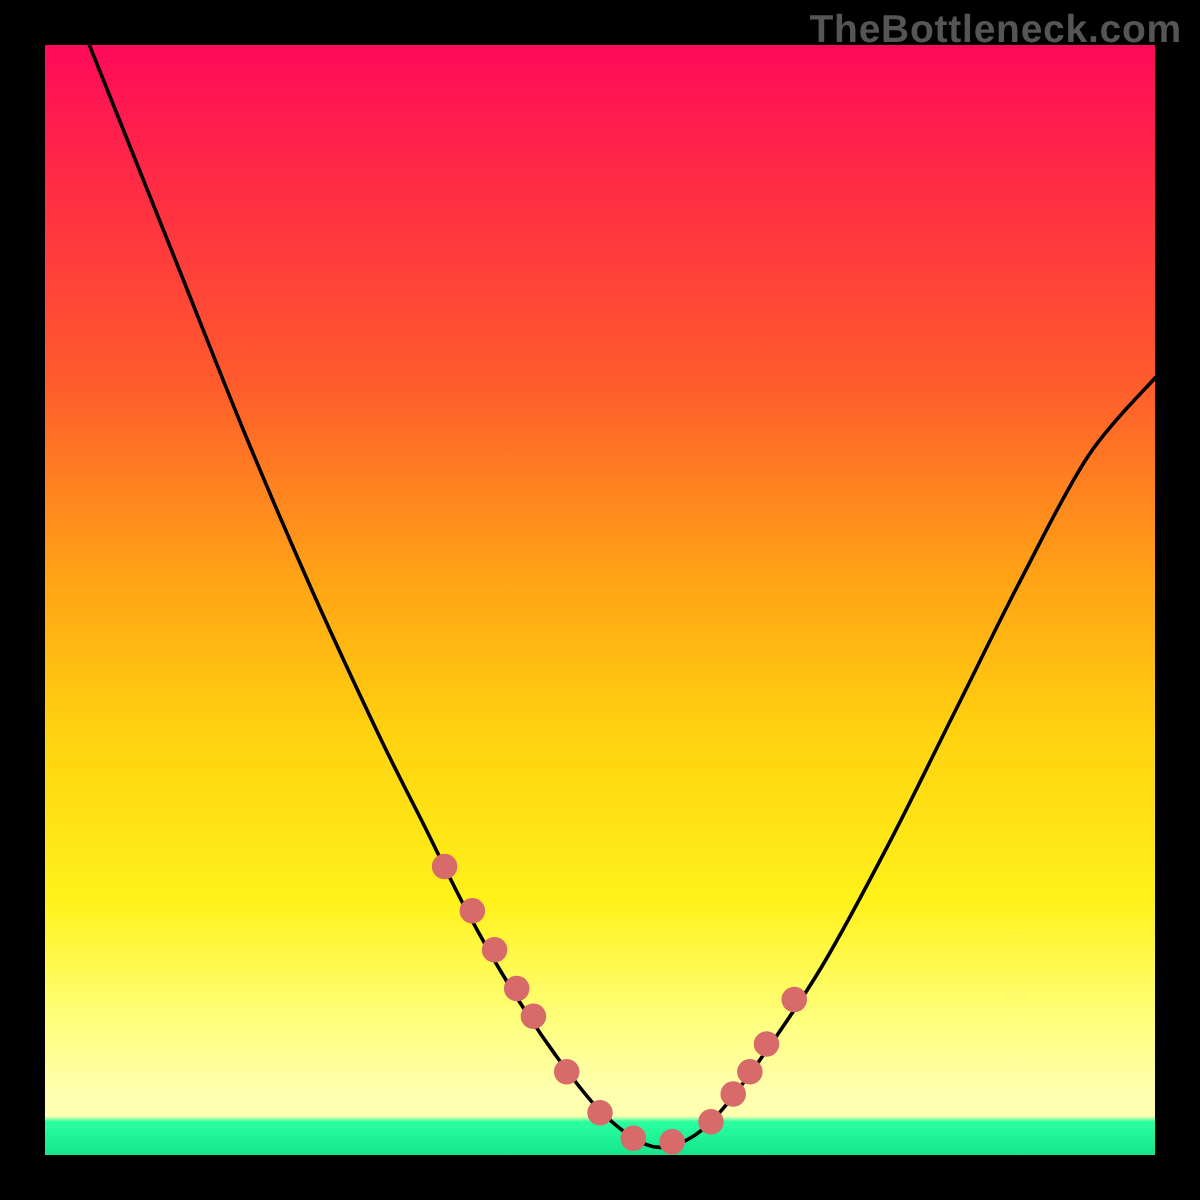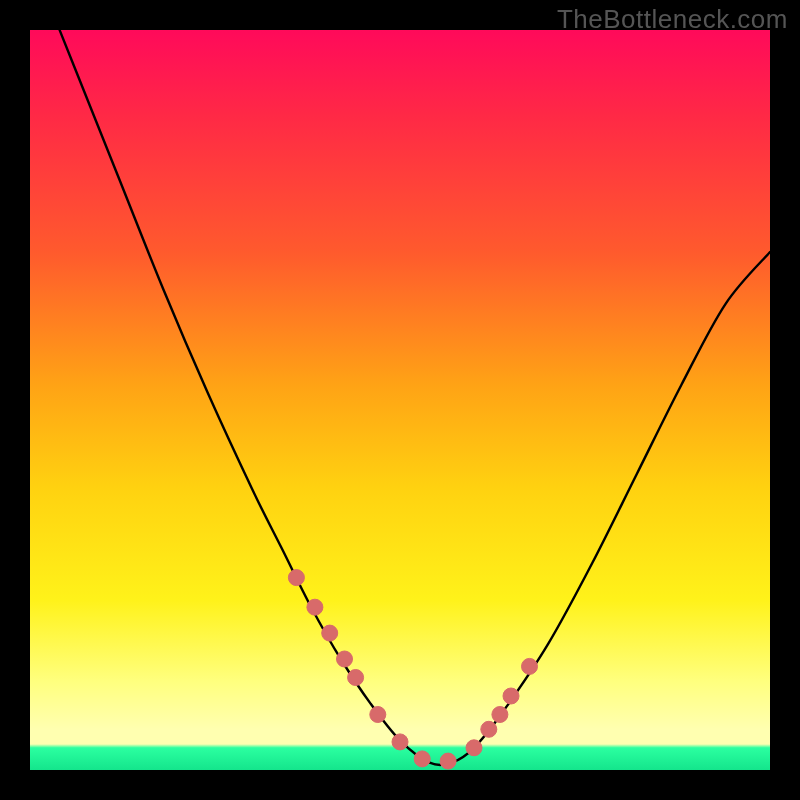--- a/index.html
+++ b/index.html
@@ -15,21 +15,21 @@
     width: 800px;
     height: 800px;
   }
   .watermark {
     position: absolute;
     top: 4px;
     right: 12px;
     color: #555555;
     font-family: Arial, Helvetica, sans-serif;
     font-size: 26px;
-    font-weight: 400;
+    font-weight: 700;
     letter-spacing: 0.5px;
     z-index: 10;
   }
   .plot-area {
     position: absolute;
     left: 30px;
     top: 30px;
     width: 740px;
     height: 740px;
     

